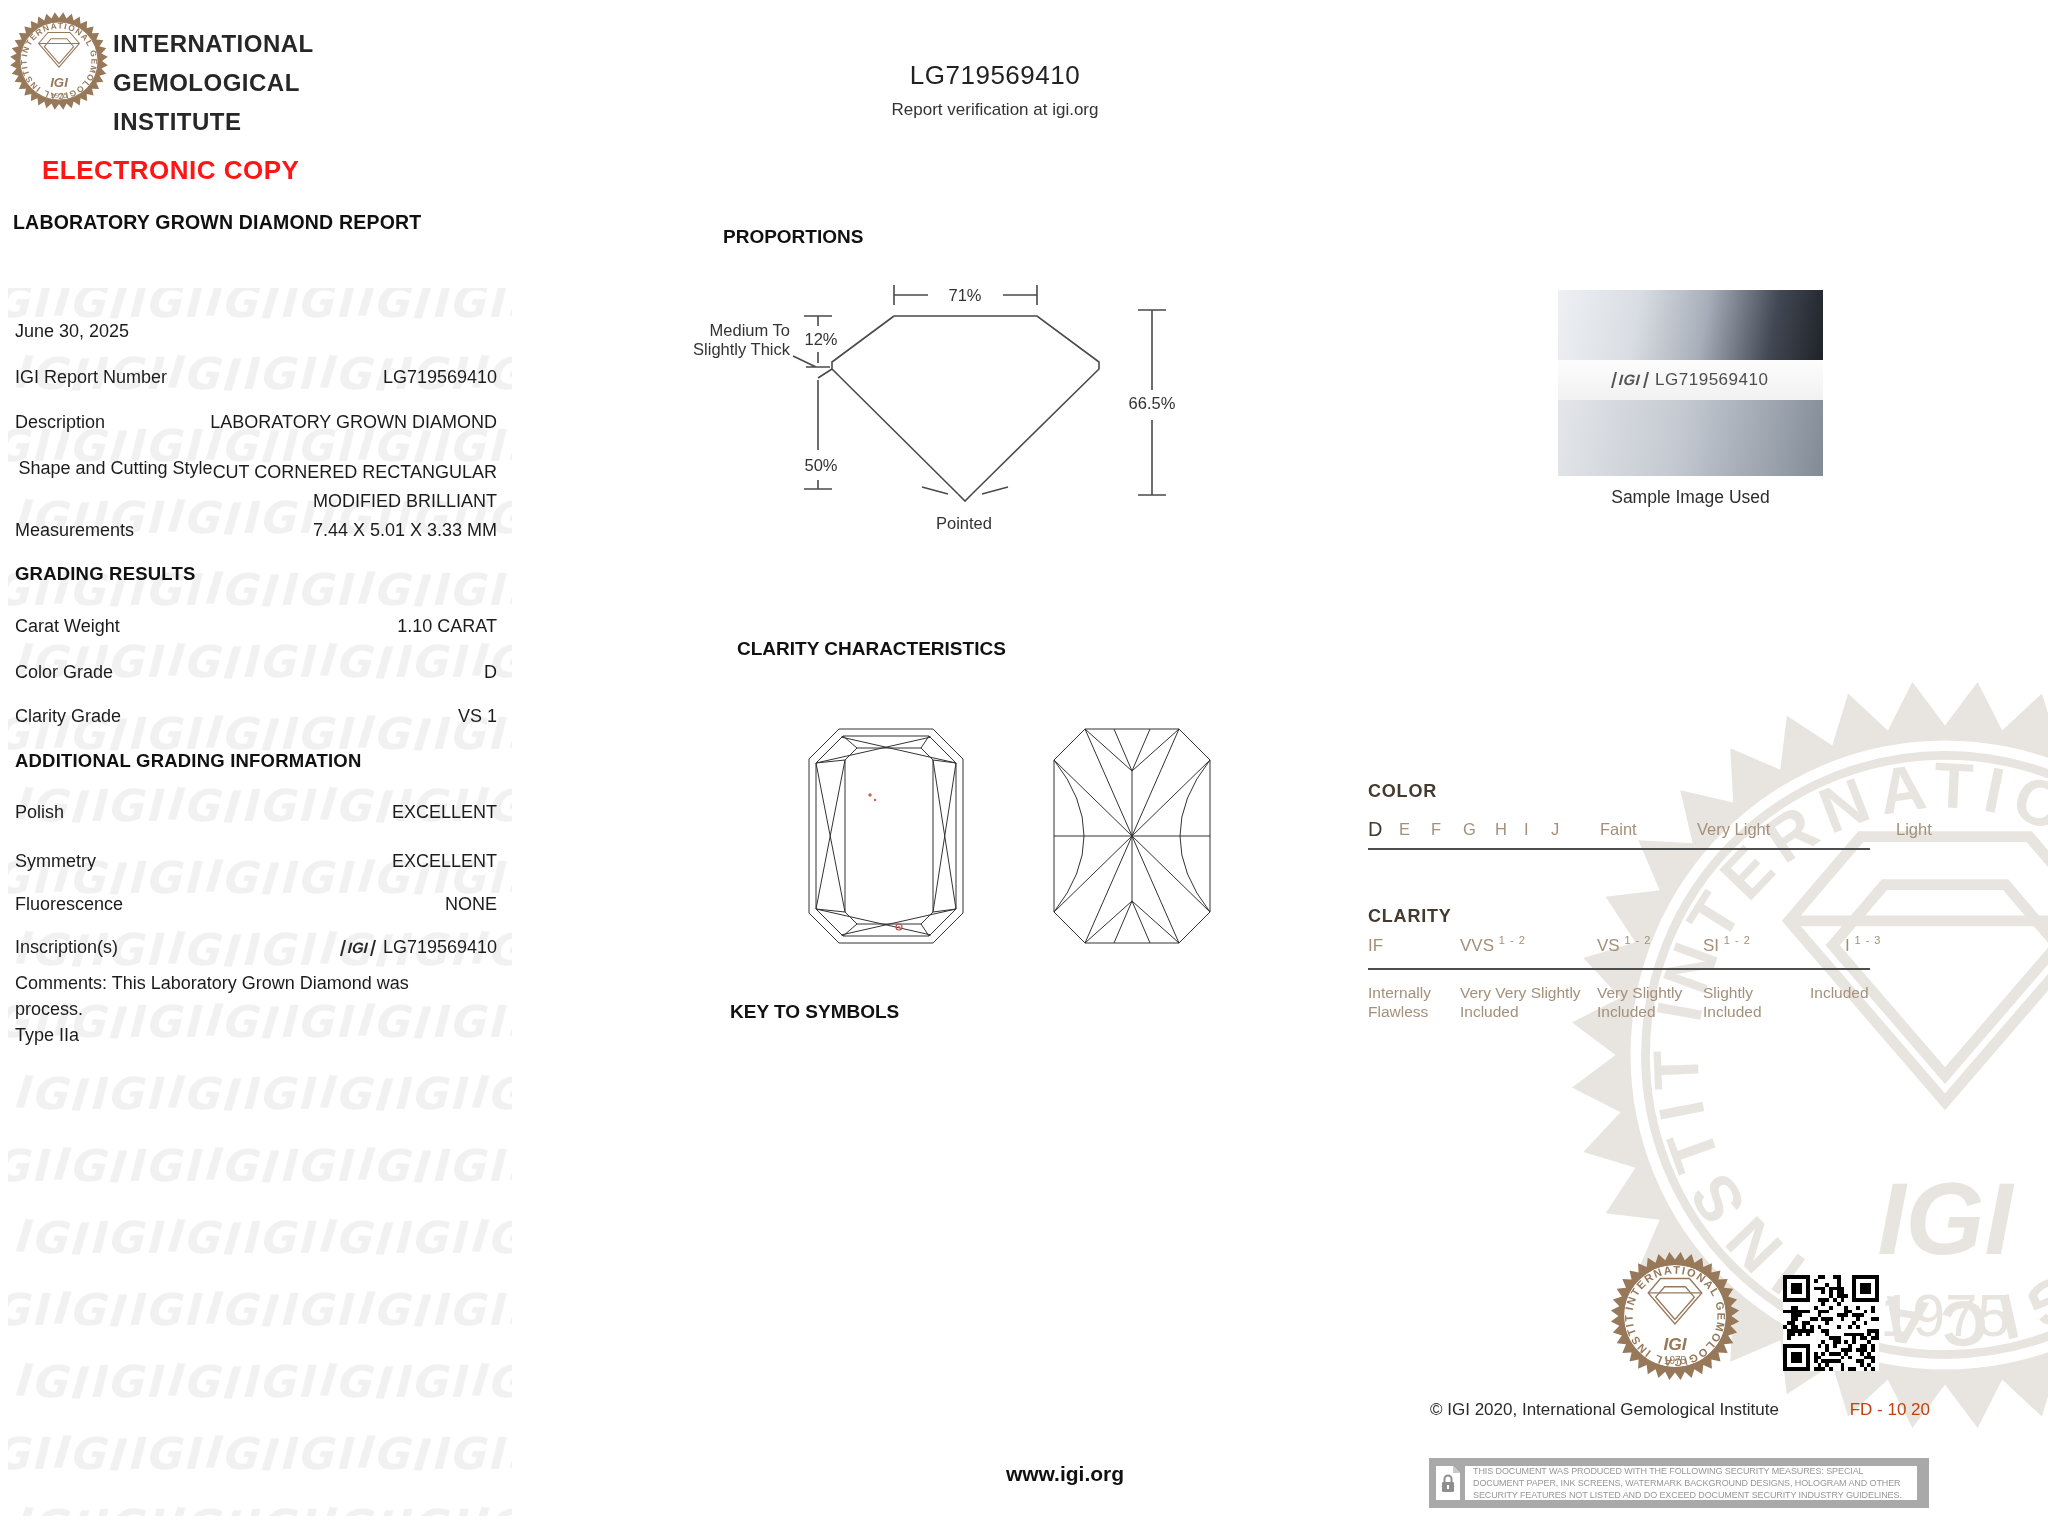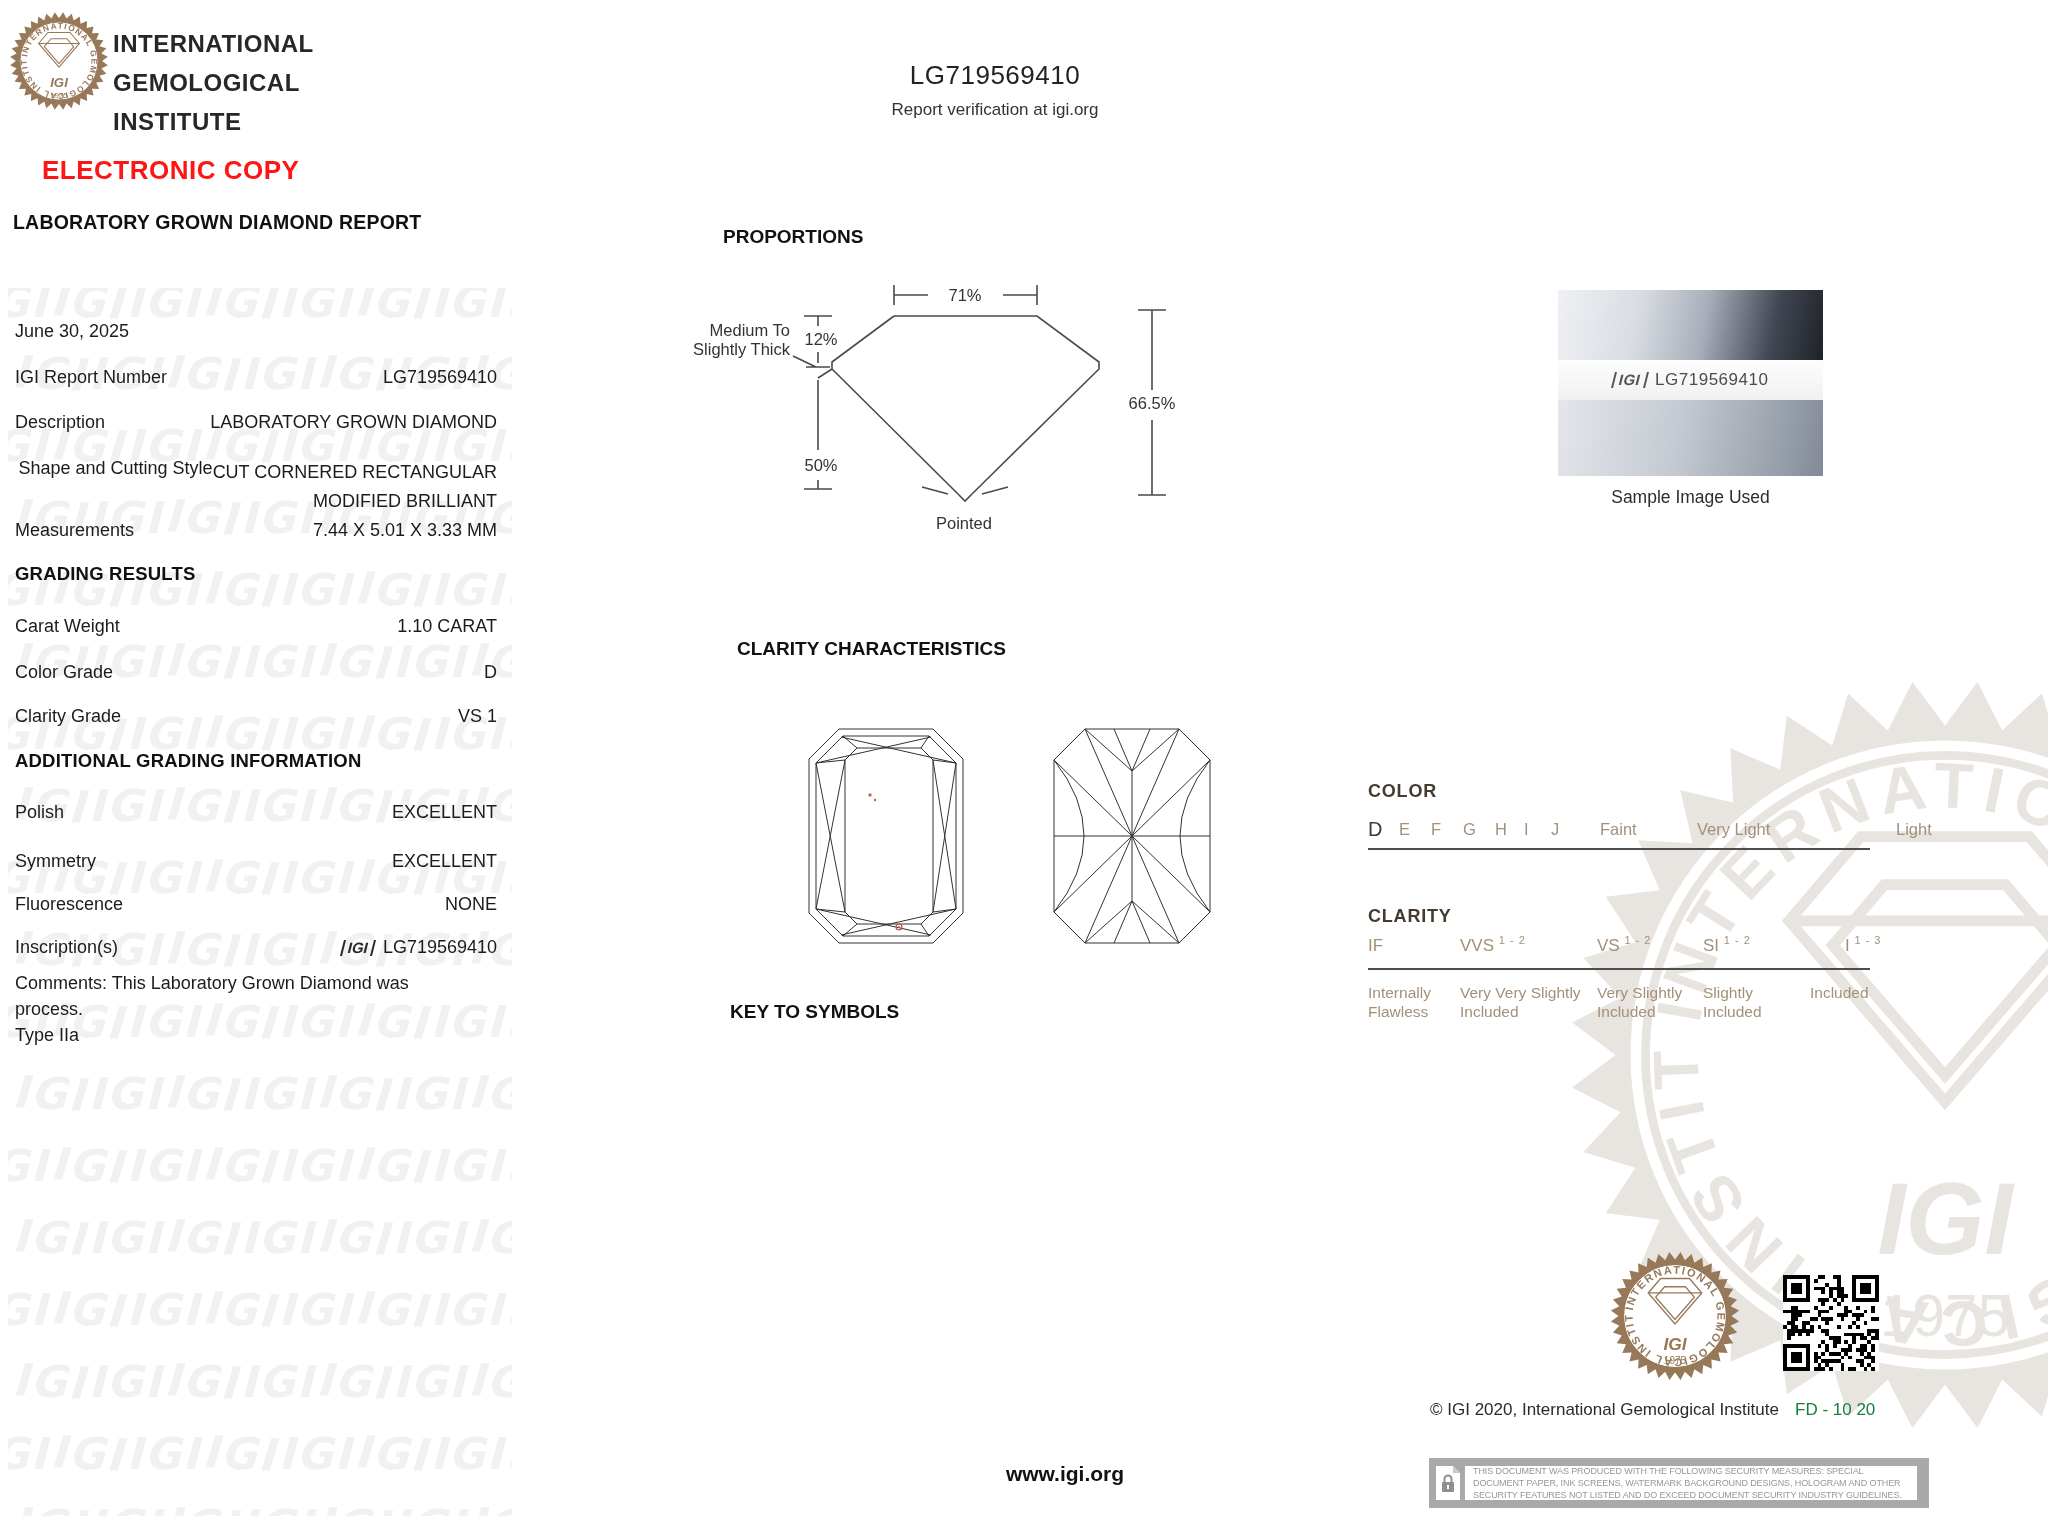--- a/index.html
+++ b/index.html
@@ -71,21 +71,21 @@
   .cletter.sel{top:818px;font-size:20px;color:#44392d;}
   .crange{position:absolute;top:820px;font-size:16.5px;color:#a4907a;z-index:2;}
   .cgrade{position:absolute;top:934px;font-size:17px;color:#a4907a;z-index:2;}
   .cgrade sup{font-size:11px;letter-spacing:1px;}
   .cglabel{position:absolute;top:983px;font-size:15.5px;line-height:19px;color:#a4907a;z-index:2;}
   
   #watermark-seal{left:1555px;top:665px;width:780px;height:780px;z-index:0;pointer-events:none;}
   #seal-bottom{left:1608px;top:1249px;width:134px;height:134px;z-index:2;}
   #qr{left:1783px;top:1275px;width:96px;height:96px;z-index:2;}
   #copyright{left:1430px;top:1400px;font-size:17px;color:#2a2a2a;z-index:2;}
-  #form-code{left:1795px;top:1400px;width:135px;text-align:left;font-size:17px;color:#15803d;z-index:2;}
+  #form-code{left:1795px;top:1400px;width:135px;text-align:right;font-size:17px;color:#c2410c;z-index:2;}
   #website{left:940px;top:1462px;width:250px;text-align:center;font-size:21px;font-weight:bold;color:#111;z-index:2;}
   #security-bar{left:1429px;top:1458px;width:500px;height:50px;background:#a9a9a9;z-index:2;}
   #security-icon{position:absolute;left:6px;top:7px;width:26px;height:36px;}
   #security-box{position:absolute;left:36px;top:8px;width:452px;height:34px;background:#fff;
                 display:flex;align-items:center;}
   #security-text{padding:0 8px;font-size:9px;line-height:12px;color:#979797;letter-spacing:-0.1px;}
 </style>
 </head>
 <body>
 

